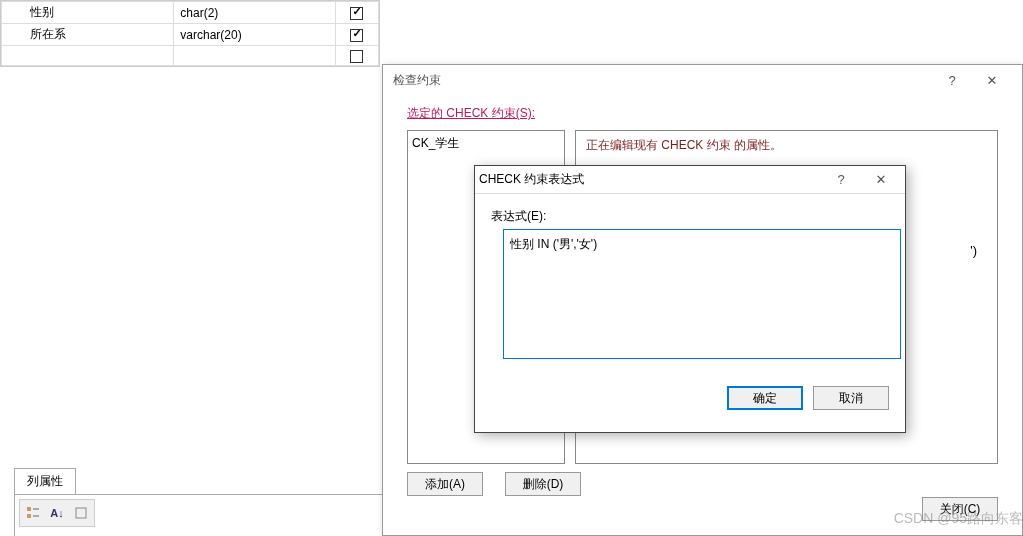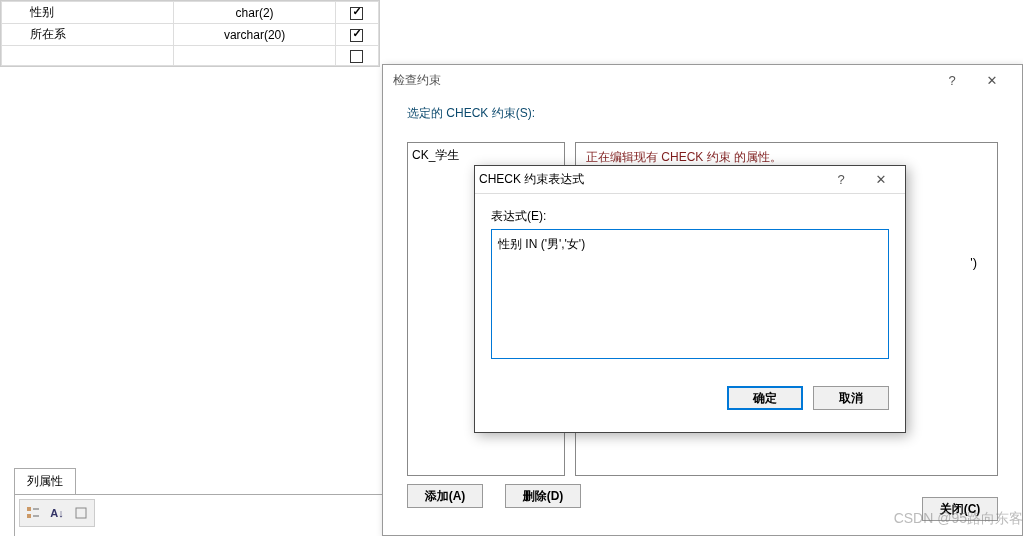--- a/index.html
+++ b/index.html
@@ -3,54 +3,54 @@
   <meta charset="utf-8">
   <style>
     * { box-sizing: border-box; margin: 0; padding: 0; font-family: "Microsoft YaHei", "Segoe UI", sans-serif; font-size: 12px; }
     body { background: #fff; width: 1023px; height: 536px; position: relative; overflow: hidden; }
     
     
     .bg-table { position: absolute; left: 0; top: 0; width: 380px; background: #fff; border: 1px solid #ccc; }
     .bg-table table { width: 100%; border-collapse: collapse; }
     .bg-table td { border: 1px solid #ddd; padding: 2px 6px; height: 20px; background: #fff; }
     .bg-table td.col1 { width: 160px; padding-left: 28px; }
-    .bg-table td.col2 { width: 150px; text-align: center; }
+    .bg-table td.col2 { width: 150px; }
     .bg-table td.col3 { width: 40px; text-align: center; }
     .checkbox { display: inline-block; width: 13px; height: 13px; border: 1px solid #333; position: relative; vertical-align: middle; }
     .checkbox.checked::after { content: "✓"; position: absolute; left: 1px; top: -3px; font-size: 11px; font-weight: bold; }
     
     
     .col-props { position: absolute; left: 14px; top: 468px; width: 380px; }
     .col-props-tabs { display: flex; }
     .col-props-tab { background: #fff; border: 1px solid #aaa; border-bottom: none; padding: 4px 12px; }
     .col-props-body { border: 1px solid #aaa; height: 50px; background: #fff; padding: 4px; }
     .toolbar-icons { display: flex; gap: 2px; padding: 2px; border: 1px solid #ccc; width: fit-content; background: #f0f0f0; }
     .toolbar-icon { width: 22px; height: 22px; border: 1px solid transparent; display: flex; align-items: center; justify-content: center; font-size: 11px; }
     
     
     .dialog-main { position: absolute; left: 382px; top: 64px; width: 641px; height: 472px; background: #fff; border: 1px solid #999; box-shadow: 2px 2px 8px rgba(0,0,0,0.2); }
     .dialog-title { height: 30px; display: flex; align-items: center; padding: 0 10px; }
     .dialog-title-text { flex: 1; color: #555; }
     .title-btn { width: 40px; height: 22px; display: flex; align-items: center; justify-content: center; color: #555; font-size: 13px; }
     .dialog-body { padding: 10px 24px; }
-    .section-label { margin-bottom: 20px; color: #0c4a6e; }
+    .section-label { margin-bottom: 8px; color: #be185d; text-decoration: underline; }
     .two-col { display: flex; gap: 10px; }
     .left-list { width: 158px; height: 334px; border: 1px solid #888; background: #fff; padding: 4px; }
     .right-pane { flex: 1; height: 334px; border: 1px solid #888; background: #fff; padding: 6px 10px; position: relative; }
     .btn-row { display: flex; gap: 22px; margin-top: 8px; }
-    .btn { width: 76px; height: 24px; border: 1px solid #999; background: #f0f0f0; display: flex; align-items: center; justify-content: center; cursor: pointer; font-weight: bold; }
+    .btn { width: 76px; height: 24px; border: 1px solid #999; background: #f0f0f0; display: flex; align-items: center; justify-content: center; cursor: pointer; }
     .btn.primary { border: 2px solid #0078d7; }
     .dialog-footer { position: absolute; right: 24px; bottom: 14px; }
     
     
     .dialog-expr { position: absolute; left: 474px; top: 165px; width: 432px; height: 268px; background: #fff; border: 1px solid #444; box-shadow: 3px 3px 12px rgba(0,0,0,0.3); z-index: 10; }
     .expr-title { height: 28px; border-bottom: 1px solid #ddd; display: flex; align-items: center; padding: 0 4px; }
     .expr-title-text { flex: 1; }
     .expr-body { padding: 14px 16px; }
-    .expr-textarea { width: 100%; height: 130px; border: 1px solid #0078d7; padding: 6px; margin-top: 4px; font-family: inherit; font-size: 12px; resize: none; overflow-y: scroll; }
+    .expr-textarea { width: 100%; height: 130px; border: 1px solid #0078d7; padding: 6px; margin-top: 4px; font-family: inherit; font-size: 12px; resize: none; overflow-y: scroll; margin-left: 12px; }
     .expr-footer { display: flex; justify-content: flex-end; gap: 10px; padding: 0 16px; margin-top: 10px; }
     
     
     .prop-hint { font-size: 12px; color: #7f1d1d; }
     .prop-section { position: absolute; right: 20px; top: 112px; font-size: 13px; }
     
     .watermark { position: absolute; right: 0; bottom: 8px; color: rgba(120,120,120,0.5); font-size: 14px; z-index: 50; }
   </style>
 </head>
 <body>

